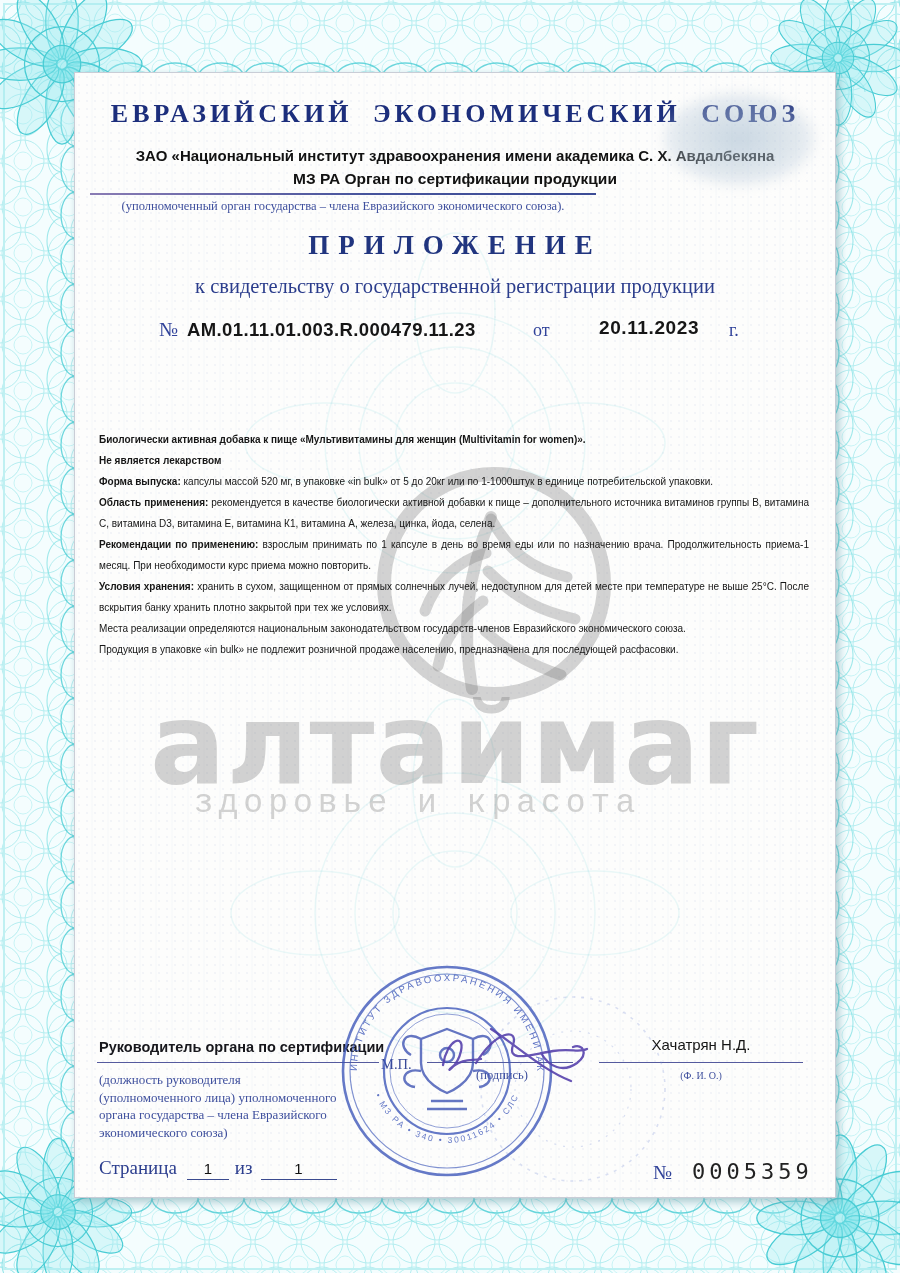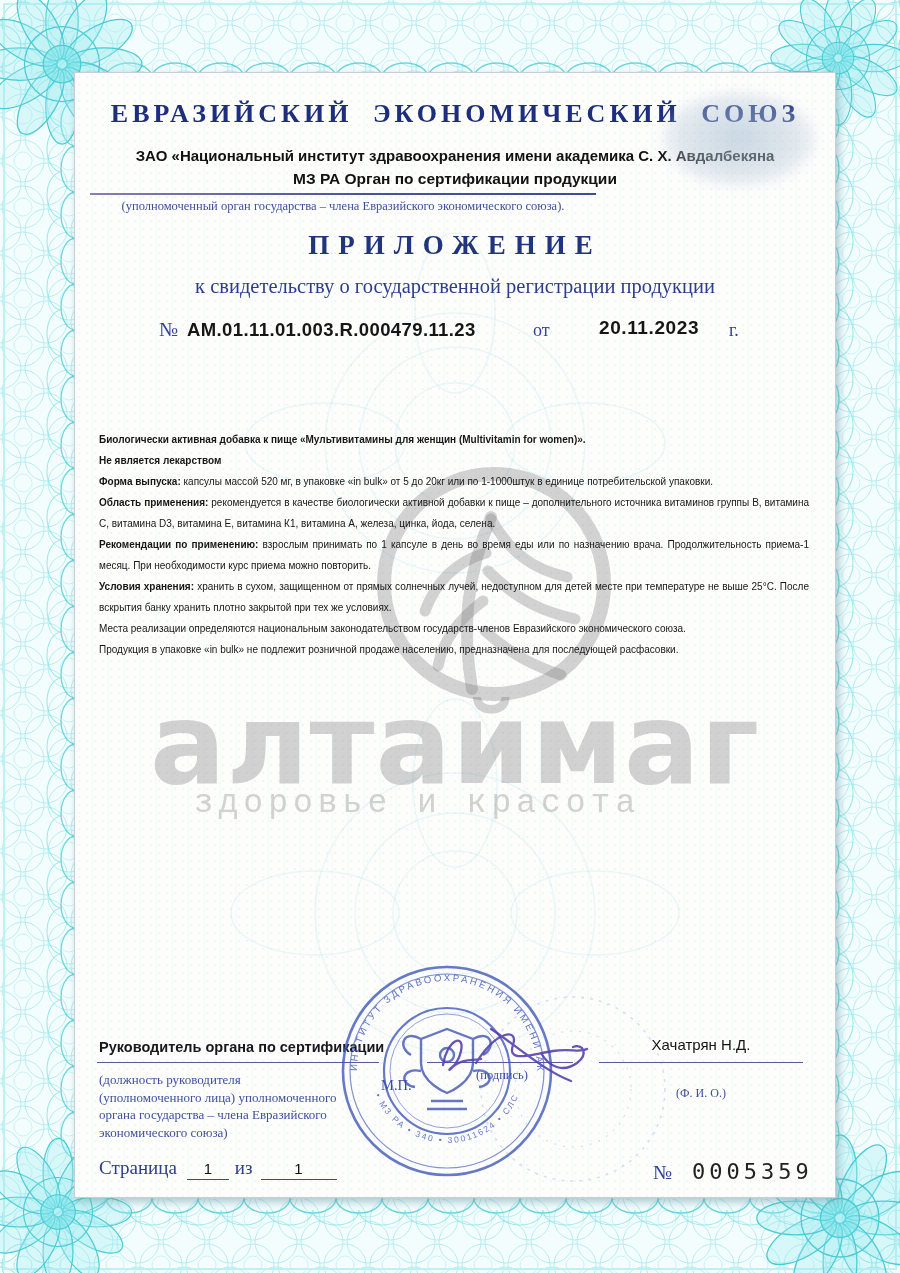--- a/index.html
+++ b/index.html
@@ -45,28 +45,28 @@
   
   .wm{z-index:0;pointer-events:none;}
   .wm-brand{top:606px;left:0;width:100%;text-align:center;font-size:112px;font-weight:700;
             font-family:"DejaVu Sans",sans-serif;color:rgba(108,108,108,.30);letter-spacing:1px;}
   .wm-tagline{top:712px;left:60px;width:564px;text-align:center;font-size:33px;
               color:rgba(125,125,125,.34);letter-spacing:5px;font-family:Liberation Mono, monospace;}
   
   .sign-role{top:966px;left:24px;font-size:14.5px;font-weight:600;color:#17171c;z-index:2;text-align:right;}
   .sig-line{height:0;border-top:1.5px solid #545a9e;z-index:2;}
   .line1{top:989px;left:22px;width:282px;}
-  .mp-label{top:1004px;left:306px;font-family:"Liberation Serif",serif;font-size:14.5px;color:#3a4a98;z-index:2;}
+  .mp-label{top:983px;left:306px;font-family:"Liberation Serif",serif;font-size:14.5px;color:#3a4a98;z-index:2;}
   .line2{top:989px;left:352px;width:146px;}
   .sign-caption{top:995px;left:366px;width:122px;text-align:center;font-family:"Liberation Serif",serif;
                 font-size:12.5px;color:#3e4f9d;z-index:2;}
   .fio-name{top:963px;left:524px;width:204px;text-align:center;font-size:15px;font-weight:500;color:#151515;z-index:2;}
   .fio-line{top:989px;left:524px;width:204px;}
   .fio-caption{top:997px;left:524px;width:204px;text-align:center;font-family:"Liberation Serif",serif;
-               font-size:12px;color:#3e4f9d;z-index:2;margin-top:16px;}
+               font-size:10px;color:#3e4f9d;z-index:2;}
   .role-note{top:998px;left:24px;font-family:"Liberation Serif",serif;font-size:13px;line-height:17.5px;
              color:#3e4f9d;z-index:2;}
   .stamp-svg{left:252px;top:876px;z-index:4;opacity:.92;}
   .ink-svg{left:346px;top:944px;z-index:5;}
   
   .footer-left{top:1084px;left:24px;z-index:2;font-family:"Liberation Serif",serif;font-size:19px;
                color:#2c3e8e;white-space:nowrap;}
   .pg-cell{display:inline-block;text-align:center;border-bottom:1.5px solid #3a4a8f;
            font-family:"Liberation Sans",sans-serif;font-size:15px;color:#111;padding-bottom:2px;}
   .pg1{width:42px;margin:0 6px 0 10px;}

